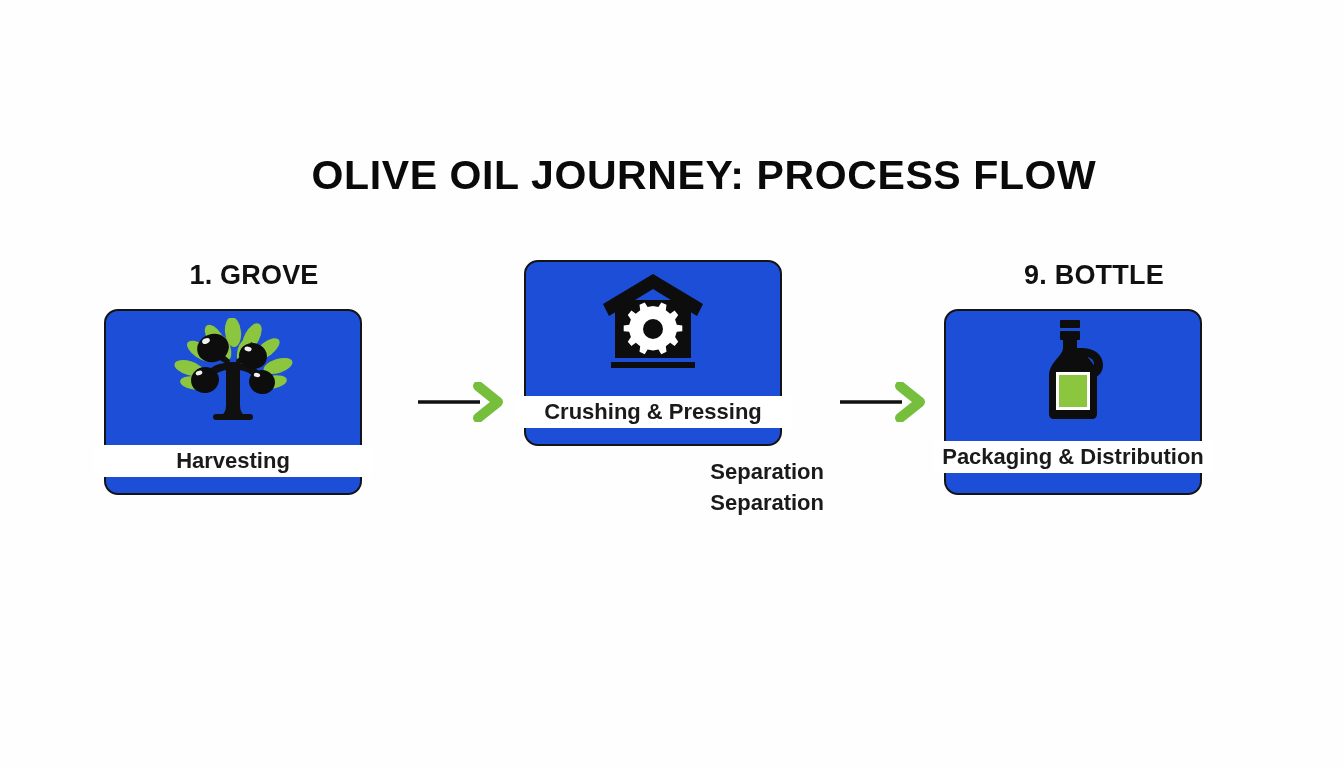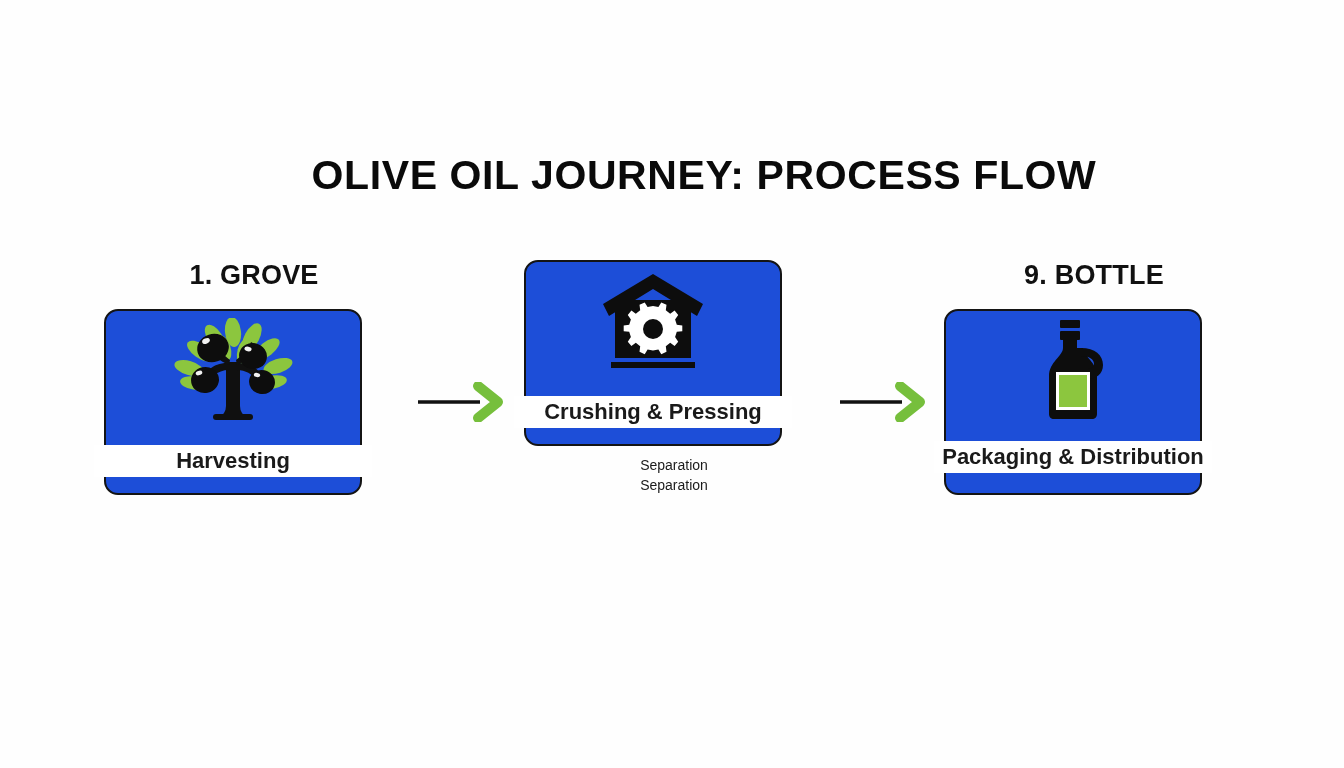--- a/index.html
+++ b/index.html
@@ -98,23 +98,23 @@
   .card-caption.two-line {
     top: 130px;
   }
 
   
   .card-overflow {
     position: absolute;
     left: 0;
     right: 0;
     top: 196px;
-    text-align: center;
-    font-size: 14px;
-    font-weight: 400;
+    text-align: right;
+    font-size: 22px;
+    font-weight: 700;
     line-height: 1.42;
     color: #1a1a1a;
   }
 
   
   .arrow {
     position: absolute;
     top: 382px;
     width: 90px;
     height: 40px;

